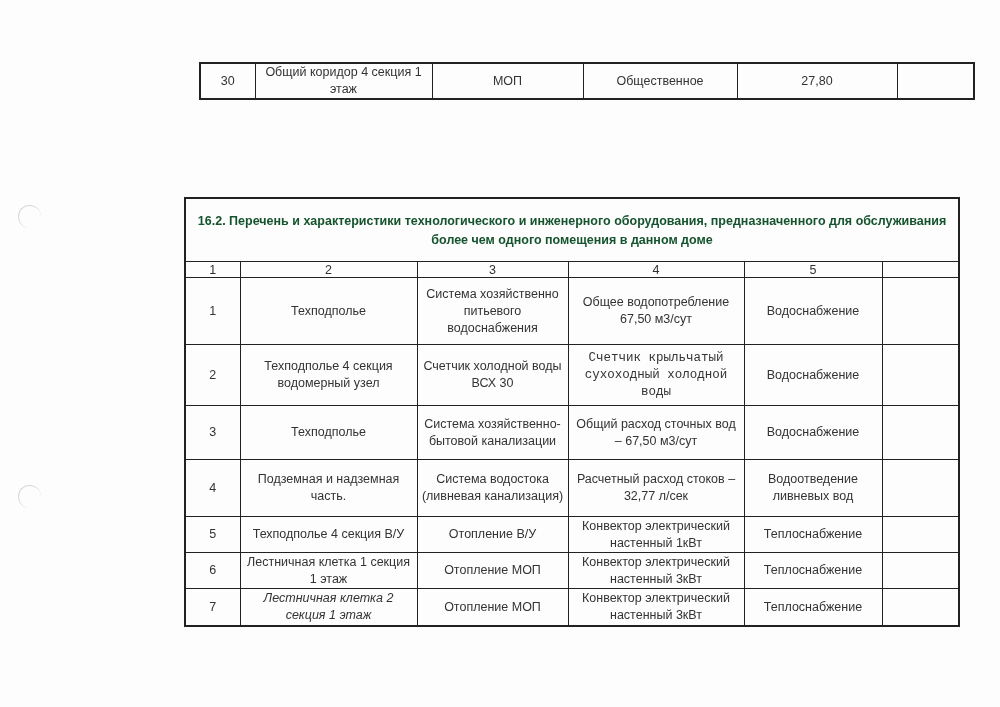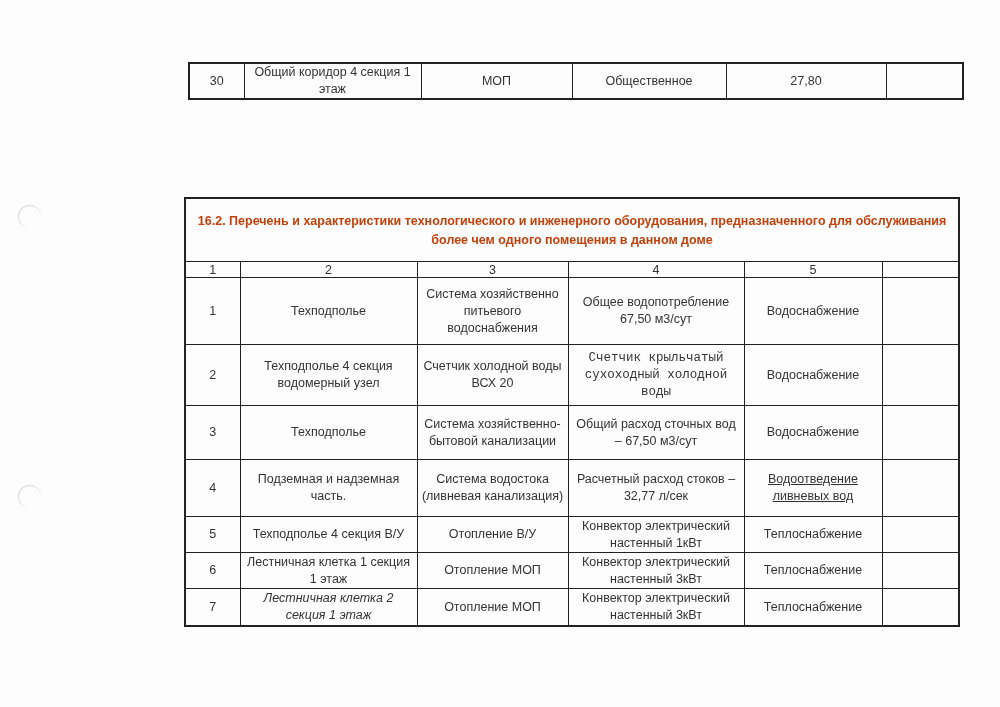--- a/index.html
+++ b/index.html
@@ -11,26 +11,26 @@
   }
   .punch {
     position: absolute; width: 22px; height: 22px; border-radius: 50%;
     border-left: 1px solid #d8d8d8; border-top: 1px solid #d8d8d8;
   }
   table { position: absolute; border-collapse: collapse; table-layout: fixed; }
   td {
     border: 1.4px solid #222; text-align: center; vertical-align: middle;
     font-size: 12.5px; line-height: 17px; padding: 0 4px; color: #333;
   }
-  #top-table { left: 188px; top: 62px; width: 774px; border: 2px solid #222; }
+  #top-table { left: 199px; top: 62px; width: 774px; border: 2px solid #222; }
   #top-table td { height: 33px; }
   #bottom-table { left: 184px; top: 197px; width: 774px; border: 2px solid #222; }
   .title-cell {
     font-weight: bold; font-size: 12.5px; line-height: 19px; height: 52px;
-    padding: 6px 8px 4px 8px; color: #c2410c;
+    padding: 6px 8px 4px 8px; color: #14532d;
   }
   .hdr td { height: 17px; line-height: 16px; }
   .nums td { height: 15px; line-height: 14px; }
 </style>
 </head>
 <body>
 
 <div class="punch" style="left:18px; top:205px;"></div>
 <div class="punch" style="left:18px; top:485px;"></div>
 
@@ -80,39 +80,39 @@
         <td style="height: 66px;">1</td>
         <td style="height: 66px;">Техподполье</td>
         <td style="height: 66px;">Система хозяйственно питьевого водоснабжения</td>
         <td style="height: 66px;">Общее водопотребление 67,50 м3/сут</td>
         <td style="height: 66px;">Водоснабжение</td>
         <td style="height: 66px;"></td>
       </tr>
       <tr>
         <td style="height: 60px;">2</td>
         <td style="height: 60px;">Техподполье 4 секция водомерный узел</td>
-        <td style="height: 60px;">Счетчик холодной воды ВСХ 20</td>
+        <td style="height: 60px;">Счетчик холодной воды ВСХ 30</td>
         <td style="height: 60px; font-family: Liberation Mono, monospace;">Счетчик крыльчатый сухоходный холодной воды</td>
         <td style="height: 60px;">Водоснабжение</td>
         <td style="height: 60px;"></td>
       </tr>
       <tr>
         <td style="height: 53px;">3</td>
         <td style="height: 53px;">Техподполье</td>
         <td style="height: 53px;">Система хозяйственно-бытовой канализации</td>
         <td style="height: 53px;">Общий расход сточных вод – 67,50 м3/сут</td>
         <td style="height: 53px;">Водоснабжение</td>
         <td style="height: 53px;"></td>
       </tr>
       <tr>
         <td style="height: 56px;">4</td>
         <td style="height: 56px;">Подземная и надземная часть.</td>
         <td style="height: 56px;">Система водостока (ливневая канализация)</td>
         <td style="height: 56px;">Расчетный расход стоков – 32,77 л/сек</td>
-        <td style="height: 56px; text-decoration: underline;">Водоотведение ливневых вод</td>
+        <td style="height: 56px;">Водоотведение ливневых вод</td>
         <td style="height: 56px;"></td>
       </tr>
       <tr>
         <td style="height: 35px;">5</td>
         <td style="height: 35px;">Техподполье 4 секция В/У</td>
         <td style="height: 35px;">Отопление В/У</td>
         <td style="height: 35px;">Конвектор электрический настенный 1кВт</td>
         <td style="height: 35px;">Теплоснабжение</td>
         <td style="height: 35px;"></td>
       </tr>

